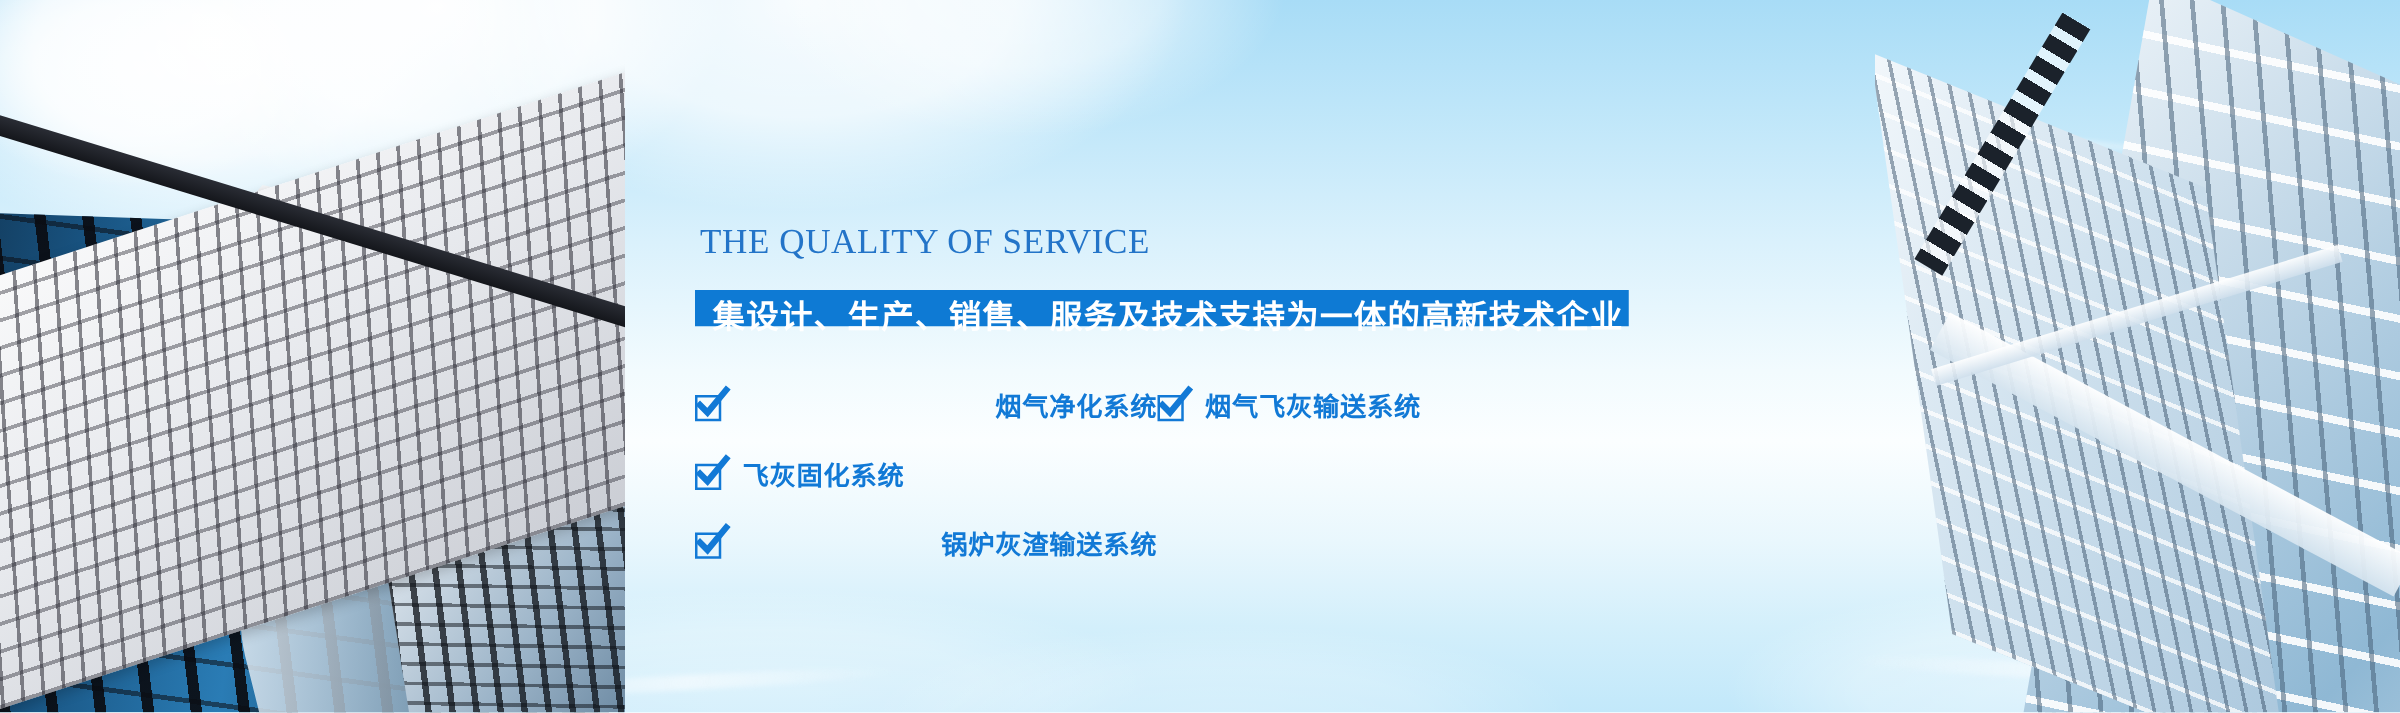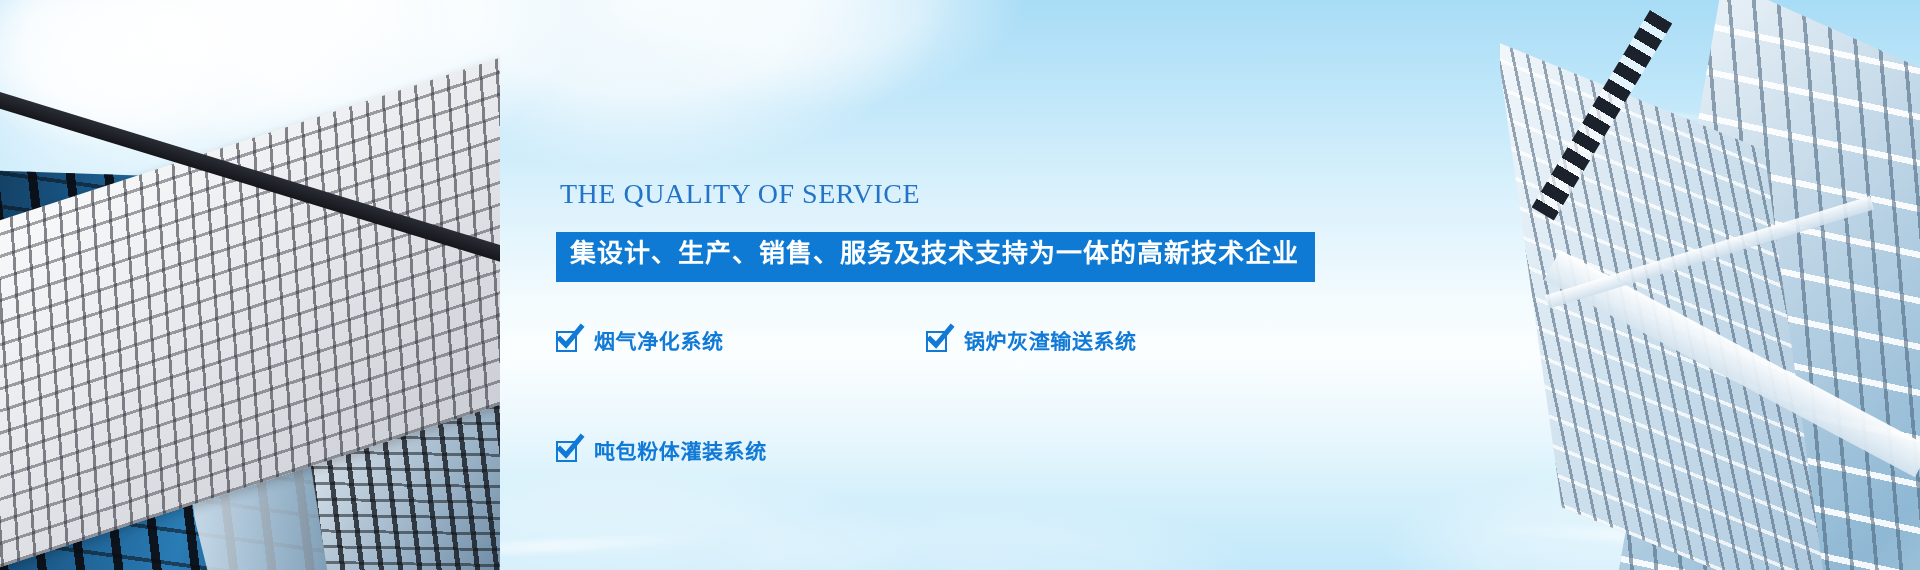--- a/index.html
+++ b/index.html
@@ -246,44 +246,44 @@
     white-space: nowrap;
     margin: 0 0 14px 4px;
   }
 
   .tagline-bar {
     display: inline-block;
     background: #0e7ad4;
     color: #ffffff;
     font-size: 26px;
     line-height: 42px;
-    height: 50px;
+    height: 29px;
     font-weight: 700;
     letter-spacing: 1px;
-    padding: 0 16px 0 14px;
+    padding: 0 4px 0 14px;
     white-space: nowrap;
   }
 
   
   .features {
     margin-top: 32px;
     position: relative;
     width: 700px;
   }
   .feat-row {
     display: flex;
     align-items: center;
     height: 55px;
   }
   .feat-item {
     display: flex;
     align-items: center;
     white-space: nowrap;
   }
-  .feat-item.col1 { width: 381px; }
+  .feat-item.col1 { width: 381px; justify-content: space-between; }
   .feat-item.col2 { width: 340px; }
   .feat-item.empty { visibility: hidden; }
 
   .check-icon {
     position: relative;
     width: 21px;
     height: 21px;
     flex: 0 0 21px;
     margin-right: 17px;
   }
@@ -386,36 +386,45 @@
           </span>
           <span class="feat-label">烟气净化系统</span>
         </div>
         <div class="feat-item col2">
           <span class="check-icon">
             <span class="box"></span>
             <svg width="26" height="26" viewBox="0 0 26 26" aria-hidden="true">
               <path d="M3 13 L9 19 L24 1" fill="none" stroke="#1179d6" stroke-width="5" stroke-linecap="square"></path>
             </svg>
           </span>
-          <span class="feat-label">锅炉灰渣输送系统</span>
+          <span class="feat-label">烟气飞灰输送系统</span>
         </div>
       </div>
 
       <div class="feat-row">
+        <div class="feat-item col2">
+          <span class="check-icon">
+            <span class="box"></span>
+            <svg width="26" height="26" viewBox="0 0 26 26" aria-hidden="true">
+              <path d="M3 13 L9 19 L24 1" fill="none" stroke="#1179d6" stroke-width="5" stroke-linecap="square"></path>
+            </svg>
+          </span>
+          <span class="feat-label">飞灰固化系统</span>
+        </div>
       </div>
 
       <div class="feat-row">
         <div class="feat-item col1">
           <span class="check-icon">
             <span class="box"></span>
             <svg width="26" height="26" viewBox="0 0 26 26" aria-hidden="true">
               <path d="M3 13 L9 19 L24 1" fill="none" stroke="#1179d6" stroke-width="5" stroke-linecap="square"></path>
             </svg>
           </span>
-          <span class="feat-label">吨包粉体灌装系统</span>
+          <span class="feat-label">锅炉灰渣输送系统</span>
         </div>
         <div class="feat-item col2 empty">
           <span class="check-icon">
             
           </span>
           <span class="feat-label"></span>
         </div>
       </div>
 
     </div>

